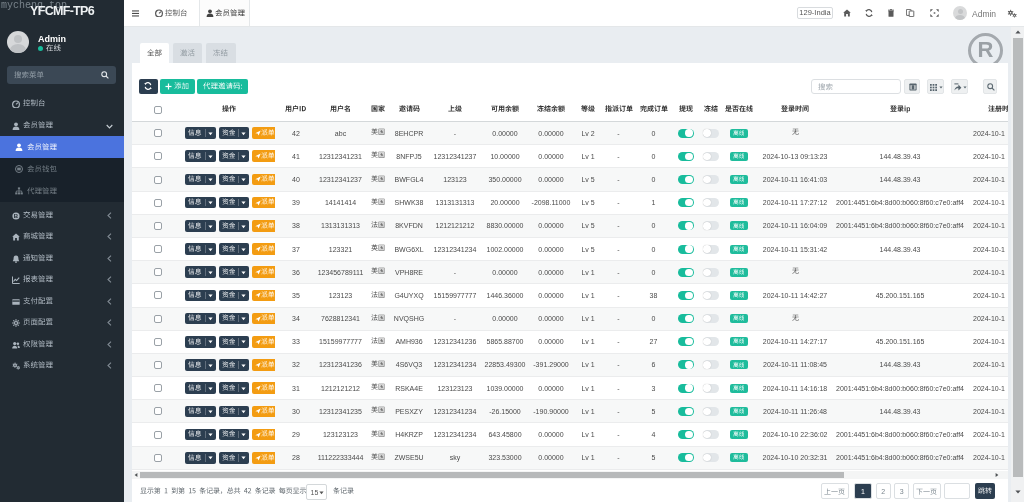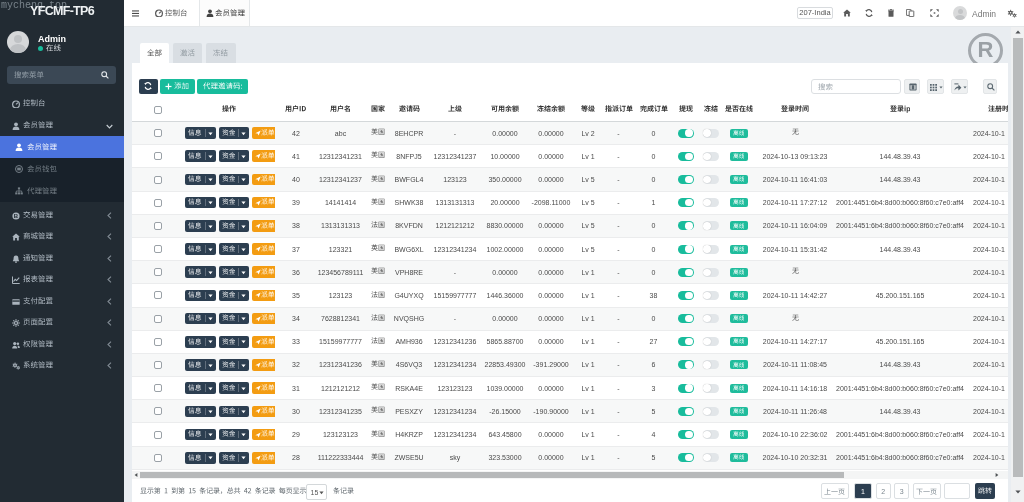--- a/index.html
+++ b/index.html
@@ -1425,21 +1425,21 @@
         <path d="M0.6 8 C0.6 5.6 2 4.6 4 4.6 C6 4.6 7.4 5.6 7.4 8 Z" fill="#444"></path>
       </svg></div>
 <div style="position:absolute;left:215px;top:9px;"><svg style="vertical-align:0px" width="30.0" height="9.4" viewBox="0 0 30.0 9.4" fill="#333">
         <g transform="translate(0,6.6) scale(0.0075)">
           <path transform="translate(0,0) scale(1,-1)" d="M157 -58C195 -44 251 -40 781 5C804 -25 824 -54 838 -79L905 -38C861 37 766 145 676 225L613 191C652 155 692 113 728 71L273 36C344 102 415 182 477 264H918V337H89V264H375C310 175 234 96 207 72C176 43 153 24 131 19C140 -1 153 -41 157 -58ZM504 840C414 706 238 579 42 496C60 482 86 450 97 431C155 458 211 488 264 521V460H741V530H277C363 586 440 649 503 718C563 656 647 588 741 530C795 496 853 466 910 443C922 463 947 494 963 509C801 565 638 674 546 769L576 809Z"></path>
           <path transform="translate(1000,0) scale(1,-1)" d="M268 730H735V616H268ZM190 795V551H817V795ZM455 327V235C455 156 427 49 66 -22C83 -38 106 -67 115 -84C489 0 535 129 535 234V327ZM529 65C651 23 815 -42 898 -84L936 -20C850 21 685 82 566 120ZM155 461V92H232V391H776V99H856V461Z"></path>
           <path transform="translate(2000,0) scale(1,-1)" d="M211 438V-81H287V-47H771V-79H845V168H287V237H792V438ZM771 12H287V109H771ZM440 623C451 603 462 580 471 559H101V394H174V500H839V394H915V559H548C539 584 522 614 507 637ZM287 380H719V294H287ZM167 844C142 757 98 672 43 616C62 607 93 590 108 580C137 613 164 656 189 703H258C280 666 302 621 311 592L375 614C367 638 350 672 331 703H484V758H214C224 782 233 806 240 830ZM590 842C572 769 537 699 492 651C510 642 541 626 554 616C575 640 595 669 612 702H683C713 665 742 618 755 589L816 616C805 640 784 672 761 702H940V758H638C648 781 656 805 663 829Z"></path>
           <path transform="translate(3000,0) scale(1,-1)" d="M476 540H629V411H476ZM694 540H847V411H694ZM476 728H629V601H476ZM694 728H847V601H694ZM318 22V-47H967V22H700V160H933V228H700V346H919V794H407V346H623V228H395V160H623V22ZM35 100 54 24C142 53 257 92 365 128L352 201L242 164V413H343V483H242V702H358V772H46V702H170V483H56V413H170V141C119 125 73 111 35 100Z"></path>
         </g>
       </svg></div>
-<div style="position:absolute;left:797px;top:7px;width:36px;height:12px;border:1px solid #d8dbde;border-radius:2px;background:#fff;text-align:center;font-size:7.5px;line-height:10px;color:#555;">207-India</div>
+<div style="position:absolute;left:797px;top:7px;width:36px;height:12px;border:1px solid #d8dbde;border-radius:2px;background:#fff;text-align:center;font-size:7.5px;line-height:10px;color:#555;">129-India</div>
 <svg class="ico" style="left:843px;top:9px;" width="8" height="8" viewBox="0 0 8 8">
       <path d="M4 0.4 L7.8 3.8 H6.8 V7.6 H4.9 V5 H3.1 V7.6 H1.2 V3.8 H0.2 Z" fill="#5a5a5a"></path>
     </svg>
 <svg class="ico" style="left:865px;top:9px;" width="8" height="8" viewBox="0 0 8 8">
       <path d="M1.2 4.8 A3 3 0 0 0 6.8 5.8" fill="none" stroke="#5a5a5a" stroke-width="1.2"></path>
       <path d="M6.8 3.2 A3 3 0 0 0 1.2 2.2" fill="none" stroke="#5a5a5a" stroke-width="1.2"></path>
       <path d="M0.2 1 L1.4 2.8 L2.8 1.6 Z" fill="#5a5a5a"></path>
       <path d="M7.8 7 L6.6 5.2 L5.2 6.4 Z" fill="#5a5a5a"></path>
     </svg>
 <svg class="ico" style="left:888px;top:9px;" width="6" height="8" viewBox="0 0 6 8">

